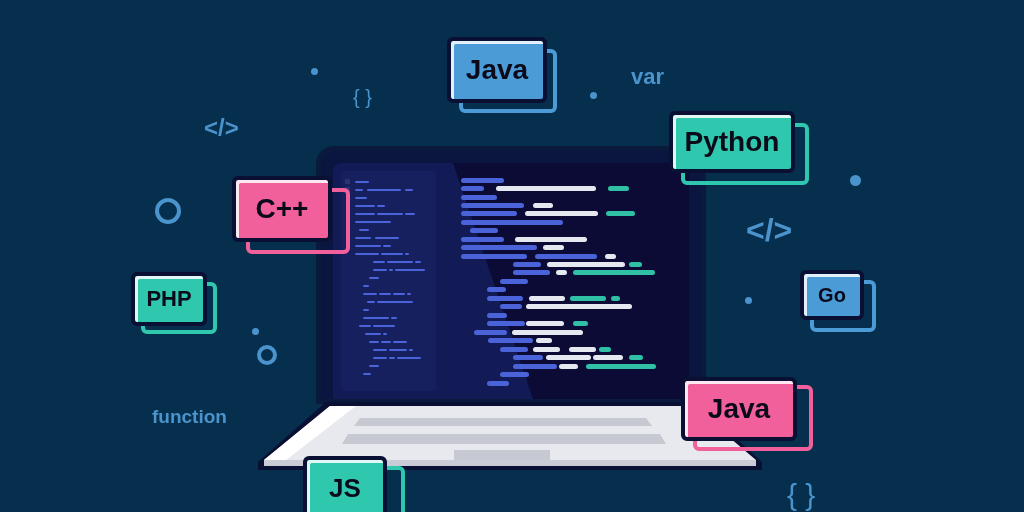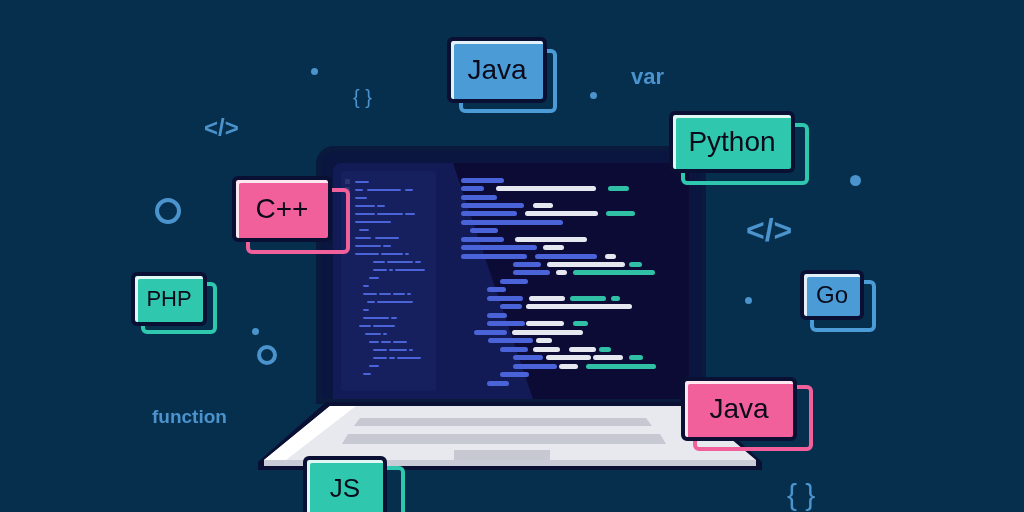--- a/index.html
+++ b/index.html
@@ -19,21 +19,21 @@
     .bar { position:absolute; height:5px; border-radius:3px; }
     .b-blue { background:#4a63d8; }
     .b-white { background:#e6e8ef; }
     .b-teal { background:#2fc0a6; }
     .base { position:absolute; left:256px; top:400px; width:508px; height:70px; }
     .base svg { width:100%; height:100%; }
 
     
     .tag { position:absolute; }
     .tag .shadow { position:absolute; border-radius:6px; border:4px solid; }
-    .tag .face { position:absolute; left:0; top:0; border-radius:6px; border:4px solid #0a1033; display:flex; align-items:center; justify-content:center; font-weight:normal; color:#0a0a1a; box-shadow: inset 3px 3px 0 rgba(255,255,255,0.85); }
+    .tag .face { position:absolute; left:0; top:0; border-radius:6px; border:4px solid #0a1033; display:flex; align-items:center; justify-content:center; font-weight:bold; color:#0a0a1a; box-shadow: inset 3px 3px 0 rgba(255,255,255,0.85); }
   </style>
 </head>
 <body>
 
 <div class="deco-text" style="left:631px;top:64px;font-size:22px;">var</div>
 <div class="deco-text" style="left:152px;top:406px;font-size:19px;">function</div>
 <div class="deco-text" style="left:353px;top:86px;font-size:20px;font-weight:normal;">{ }</div>
 <div class="deco-text" style="left:787px;top:478px;font-size:30px;font-weight:normal;">{   }</div>
 <div class="deco-text" style="left:204px;top:114px;font-size:24px;">&lt;/&gt;</div>
 <div class="deco-text" style="left:746px;top:212px;font-size:32px;">&lt;/&gt;</div>
@@ -197,21 +197,21 @@
 
 <div class="tag" style="left:131px;top:272px;">
   <div class="shadow" style="left:10px;top:10px;width:76px;height:52px;border-color:#2fc7ad;"></div>
   <div class="face" style="width:76px;height:54px;background:#2fc7ad;font-size:22px;">
       <span>PHP</span>
     </div>
 </div>
 
 <div class="tag" style="left:800px;top:270px;">
   <div class="shadow" style="left:10px;top:10px;width:66px;height:52px;border-color:#4a9bd6;"></div>
-  <div class="face" style="width:64px;height:50px;background:#4a9bd6;font-size:24px;text-align:center;">
+  <div class="face" style="width:64px;height:50px;background:#4a9bd6;font-size:20px;text-align:center;">
       <span>Go</span>
     </div>
 </div>
 
 <div class="tag" style="left:681px;top:377px;">
   <div class="shadow" style="left:12px;top:8px;width:120px;height:66px;border-color:#f2609b;"></div>
   <div class="face" style="width:116px;height:64px;background:#f2609b;font-size:28px;">
       <span>Java</span>
     </div>
 </div>

